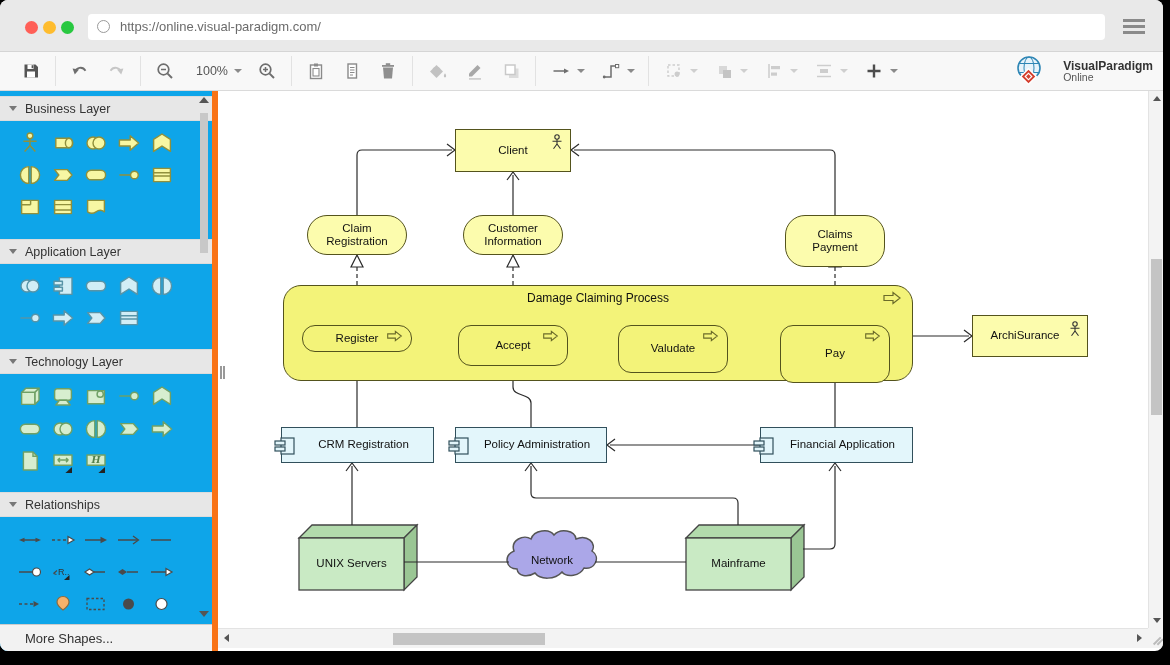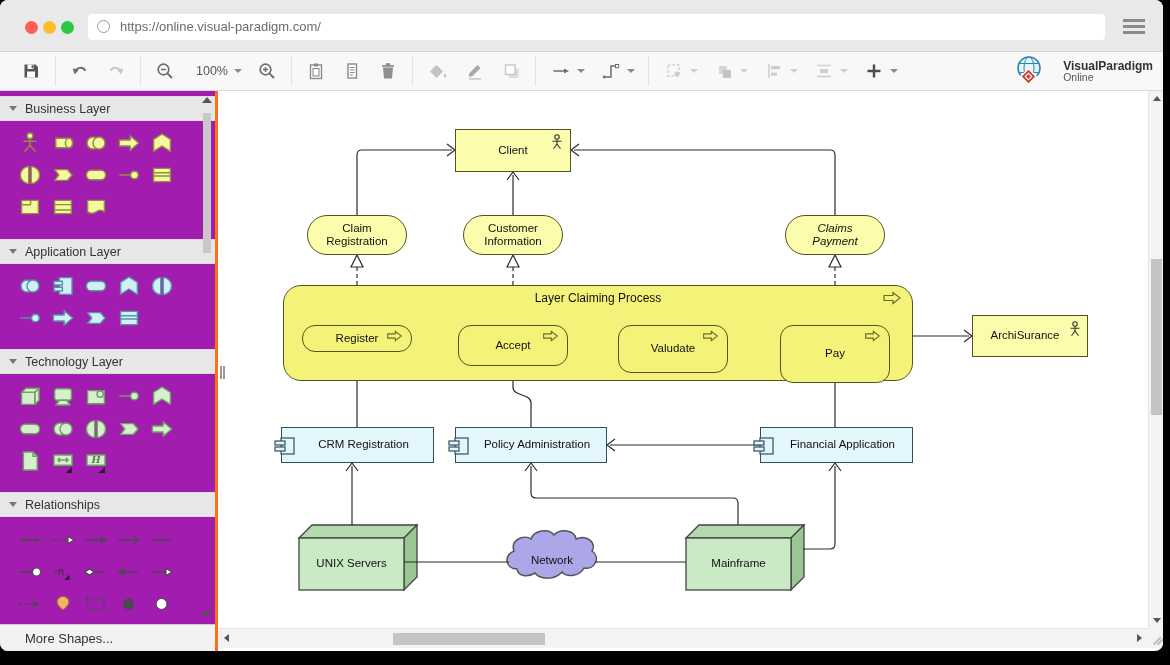--- a/index.html
+++ b/index.html
@@ -19,21 +19,21 @@
   .tbtn{height:28px;display:flex;align-items:center;justify-content:center;padding:0 4px;margin:0 3px;cursor:pointer;}
   .tsep{width:1px;height:30px;background:#E2E2E2;margin:0 6px;}
   .caret{width:0;height:0;border-left:4px solid transparent;border-right:4px solid transparent;border-top:4.5px solid #8a8a8a;margin-left:4px;}
   .caret.dis{border-top-color:#cfcfcf;}
   #zoomlabel{font-size:12.5px;color:#555;margin:0 2px 0 6px;}
   #brand{position:absolute;right:10px;top:0;height:39px;display:flex;align-items:center;gap:18px;}
   #brandtext{display:flex;flex-direction:column;line-height:1.05;}
   #brandtext .b1{font-size:12px;font-weight:bold;color:#333;}
   #brandtext .b2{font-size:10.5px;color:#555;}
   
-  #sidebar{position:absolute;left:0;top:91px;width:218px;height:560px;background:#a21caf;border-right:3px solid #f97316;}
+  #sidebar{position:absolute;left:0;top:91px;width:218px;height:560px;background:#0ea5e9;border-right:6px solid #f97316;}
   .shead{height:25px;background:#E7E7E7;border-top:1px solid #DCDCDC;border-bottom:1px solid #DCDCDC;display:flex;align-items:center;padding-left:9px;font-size:12.5px;color:#333;cursor:pointer;}
   .shead .tri{width:0;height:0;border-left:4.5px solid transparent;border-right:4.5px solid transparent;border-top:5px solid #777;margin-right:8px;}
   .icon-row{display:flex;padding-left:13px;height:24px;align-items:center;}
   .pi{width:33px;height:24px;display:flex;align-items:center;justify-content:center;cursor:pointer;}
   .bi .f{fill:#F7F7A3;stroke:#90903C;stroke-width:1.2;stroke-linejoin:round;}
   .bi .l{fill:none;stroke:#90903C;stroke-width:1.2;}
   .ai .f{fill:#D2EEF6;stroke:#5894A7;stroke-width:1.2;stroke-linejoin:round;}
   .ai .l{fill:none;stroke:#5894A7;stroke-width:1.2;}
   .ti .f{fill:#D7EECF;stroke:#6FA065;stroke-width:1.2;stroke-linejoin:round;}
   .ti .l{fill:none;stroke:#6FA065;stroke-width:1.2;}
@@ -658,26 +658,26 @@
           </g>
         </svg>
     </div>
 
     <div class="shape ys stadium" style="left:89px;top:124px;width:100px;height:40px;padding:0 10px;">
         <span>Claim Registration</span>
       </div>
     <div class="shape ys stadium" style="left:245px;top:124px;width:100px;height:40px;padding:0 10px;">
         <span>Customer Information</span>
       </div>
-    <div class="shape ys stadium" style="left:567px;top:124px;width:100px;height:40px;padding:0 10px;font-style:italic;">
+    <div class="shape ys stadium" style="left:567px;top:124px;width:100px;height:52px;padding:0 10px;">
         <span>Claims Payment</span>
       </div>
 
     <div class="shape container" style="left:65px;top:194px;width:630px;height:96px;">
-      <span style="position:absolute;top:6px;left:0;width:100%;text-align:center;font-size:12px;">Layer Claiming Process</span>
+      <span style="position:absolute;top:6px;left:0;width:100%;text-align:center;font-size:12px;">Damage Claiming Process</span>
       <svg class="icon-abs" style="right:10px;top:5px" width="20" height="14" viewBox="0 0 20 14">
           <polygon points="2,4.5 11,4.5 11,1.5 18,7 11,12.5 11,9.5 2,9.5" fill="none" stroke="#6b6b2a" stroke-width="1.2"></polygon>
         </svg>
     </div>
 
     <div class="shape step" style="left:84px;top:234px;width:110px;height:27px;">
       <span>Register</span>
       <svg class="icon-abs" style="right:8px;top:4px" width="17" height="12" viewBox="0 0 20 14">
           <polygon points="2,4.5 11,4.5 11,1.5 18,7 11,12.5 11,9.5 2,9.5" fill="none" stroke="#6b6b2a" stroke-width="1.3"></polygon>
         </svg>

